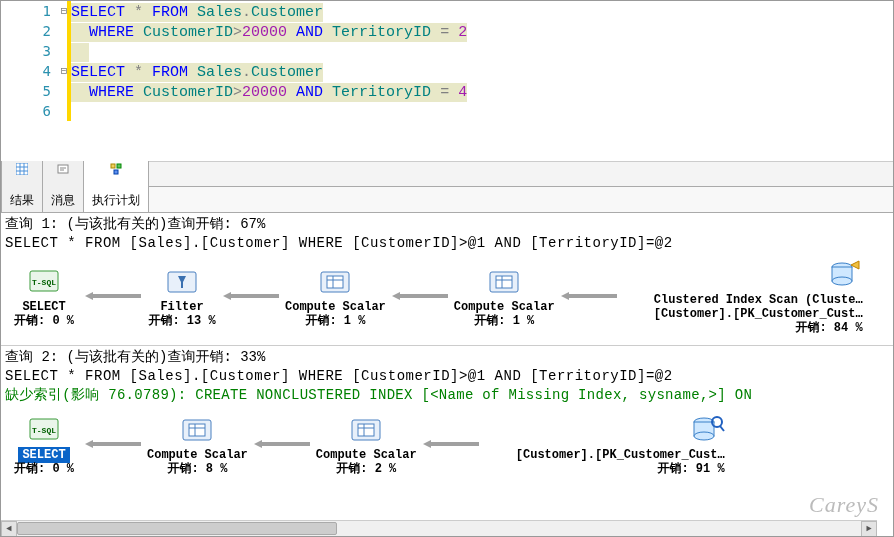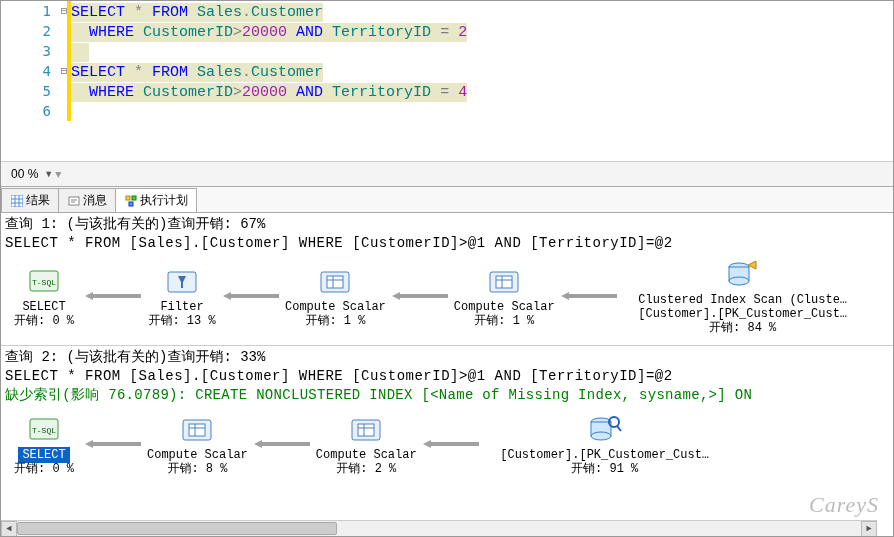--- a/index.html
+++ b/index.html
@@ -21,41 +21,41 @@
 .yellow-bar { position: absolute; left: 66px; top: 0; width: 4px; background: #ffd700; height: 120px; }
 
 
 .toolbar { height: 26px; border-top: 1px solid #ccc; border-bottom: 1px solid #aaa; display: flex; align-items: center; padding: 0 2px; background: #f4f4f4; font-family: "Microsoft YaHei", sans-serif; font-size: 12px; }
 .zoom { display: flex; align-items: center; gap: 2px; padding: 0 4px; }
 .zoom-val { padding: 0 4px; }
 .zoom-sep { color: #999; }
 .zoom-arrow { color: #555; font-size: 9px; }
 
 .tabs { height: 26px; border-bottom: 1px solid #aaa; display: flex; align-items: flex-end; background: #f8f8f8; font-family: "Microsoft YaHei", sans-serif; font-size: 12px; }
-.tab { padding: 3px 8px; border: 1px solid #aaa; border-bottom: none; background: #fff; margin-right: -1px; display: flex; align-items: center; gap: 2px; cursor: pointer; }
+.tab { padding: 3px 8px; border: 1px solid #aaa; border-bottom: none; background: #fff; margin-right: -1px; display: flex; align-items: center; gap: 16px; cursor: pointer; flex-direction: column; }
 .tab.inactive { background: #f0f0f0; }
 .tab-icon { width: 14px; height: 14px; display: inline-flex; align-items: center; justify-content: center; }
 
 
 .plan-area { font-family: "NSimSun", "SimSun", "Courier New", monospace; font-size: 14px; background: #fff; overflow: hidden; }
 .query-block { }
 .q-header { padding: 2px 4px; }
 .q-sql { padding: 0 4px 2px 4px; letter-spacing: 0.5px; }
 .q-hint { padding: 0 4px 4px 4px; color: #008000; letter-spacing: 0.3px; white-space: nowrap; overflow: hidden; }
 
 .plan-row { display: flex; align-items: center; padding: 4px 8px 10px 8px; gap: 4px; }
-.plan-node { display: flex; flex-direction: column; align-items: center; text-align: center; font-size: 12px; line-height: 14px; min-width: 70px; }
+.plan-node { display: flex; flex-direction: column; align-items: center; text-align: center; font-size: 12px; line-height: 14px; min-width: 70px; font-weight: bold; }
 .plan-node .label { white-space: nowrap; }
 .plan-node .sub { white-space: nowrap; max-width: 240px; overflow: hidden; text-overflow: ellipsis; }
 .plan-node .cost { }
 .plan-icon { width: 34px; height: 34px; margin-bottom: 2px; display: flex; align-items: center; justify-content: center; }
 .arrow { flex: 0 0 auto; display: flex; align-items: center; justify-content: center; padding: 0 2px; }
 .arrow svg { display: block; }
 .plan-node.selected .select-box { background: #0a64c8; color: #fff; padding: 1px 4px; }
-.plan-node.wide { min-width: 240px; }
+.plan-node.wide { min-width: 240px; align-items: flex-end; }
 
 .scrollbar-h { position: absolute; left: 0; bottom: 0; right: 16px; height: 16px; background: #f0f0f0; border-top: 1px solid #ccc; display: flex; }
 .sb-btn { width: 16px; height: 16px; background: #e4e4e4; border: 1px solid #bbb; display: flex; align-items: center; justify-content: center; font-size: 9px; color: #555; }
 .sb-track { flex: 1; position: relative; }
 .sb-thumb { position: absolute; left: 0; top: 1px; height: 13px; width: 320px; background: #cdcdcd; border: 1px solid #aaa; border-radius: 2px; }
 .watermark { position: absolute; right: 14px; bottom: 18px; color: #bbb; font-family: serif; font-size: 22px; font-style: italic; pointer-events: none; letter-spacing: 1px; margin-left: 28px; }
 
 hr.sep { border: none; border-top: 1px solid #ccc; margin: 0; }
 </style>
 </head>

